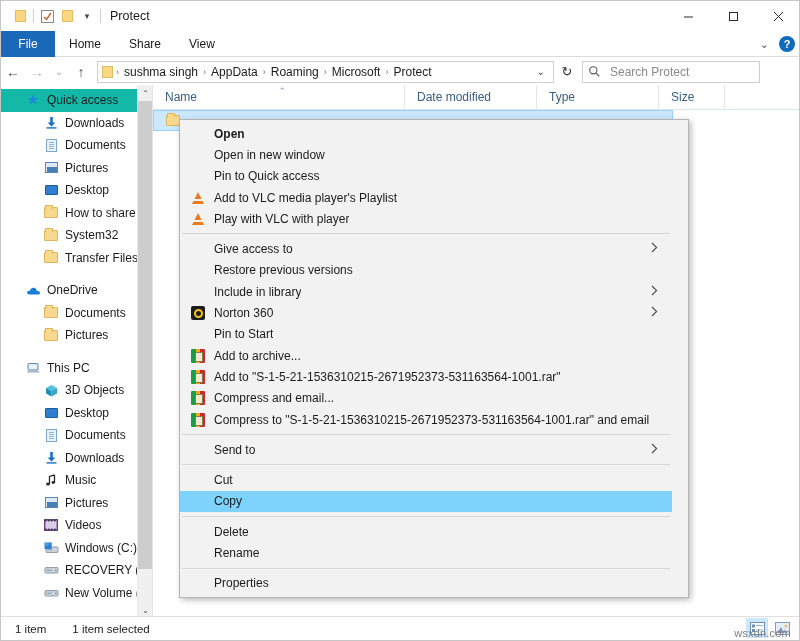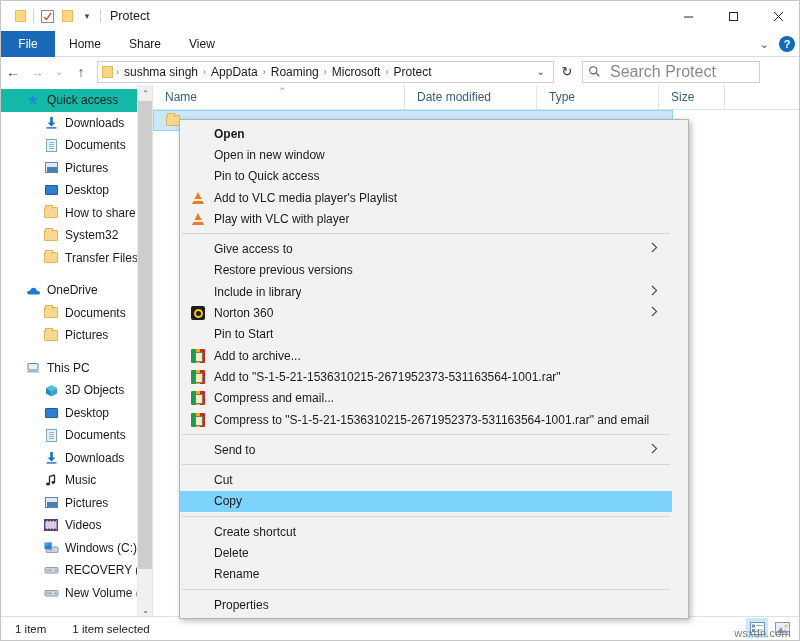--- a/index.html
+++ b/index.html
@@ -88,21 +88,21 @@
   .refresh-btn {
     width: 26px; height: 22px; display: flex; align-items: center; justify-content: center;
     font-size: 13px; color: #333; border: 1px solid transparent;
   }
   .searchbox {
     width: 178px; height: 22px; border: 1px solid #cfcfcf; background: #fff;
     display: flex; align-items: center; padding: 0 6px; margin-left: 2px;
   }
   .search-icon { font-size: 11px; color: #5a5a5a; transform: rotate(-45deg); margin-right: 7px; }
   .search-input {
-    border: none; outline: none; font-size: 16px; color: #8b5cf6;
+    border: none; outline: none; font-size: 12px; color: #8b5cf6;
     width: 100%; font-family: "Liberation Sans", sans-serif; background: transparent;
   }
   .search-input::placeholder { color: #8a8a8a; }
 
   
   .body {
     position: absolute; left: 0; top: 84px; width: 800px; height: 533px;
     display: flex;
   }
 
@@ -704,24 +704,20 @@
         <span class="mico"></span>
         <span class="mtext">Cut</span>
       </div>
       <div class="mi hot">
         <span class="mico"></span>
         <span class="mtext">Copy</span>
       </div>
       <div class="msep"></div>
       <div class="mi">
         <span class="mico"></span>
-        <span class="mtext">Create shortcut</span>
-      </div>
-      <div class="mi">
-        <span class="mico"></span>
         <span class="mtext">Delete</span>
       </div>
       <div class="mi">
         <span class="mico"></span>
         <span class="mtext">Rename</span>
       </div>
       <div class="msep"></div>
       <div class="mi">
         <span class="mico"></span>
         <span class="mtext">Properties</span>

